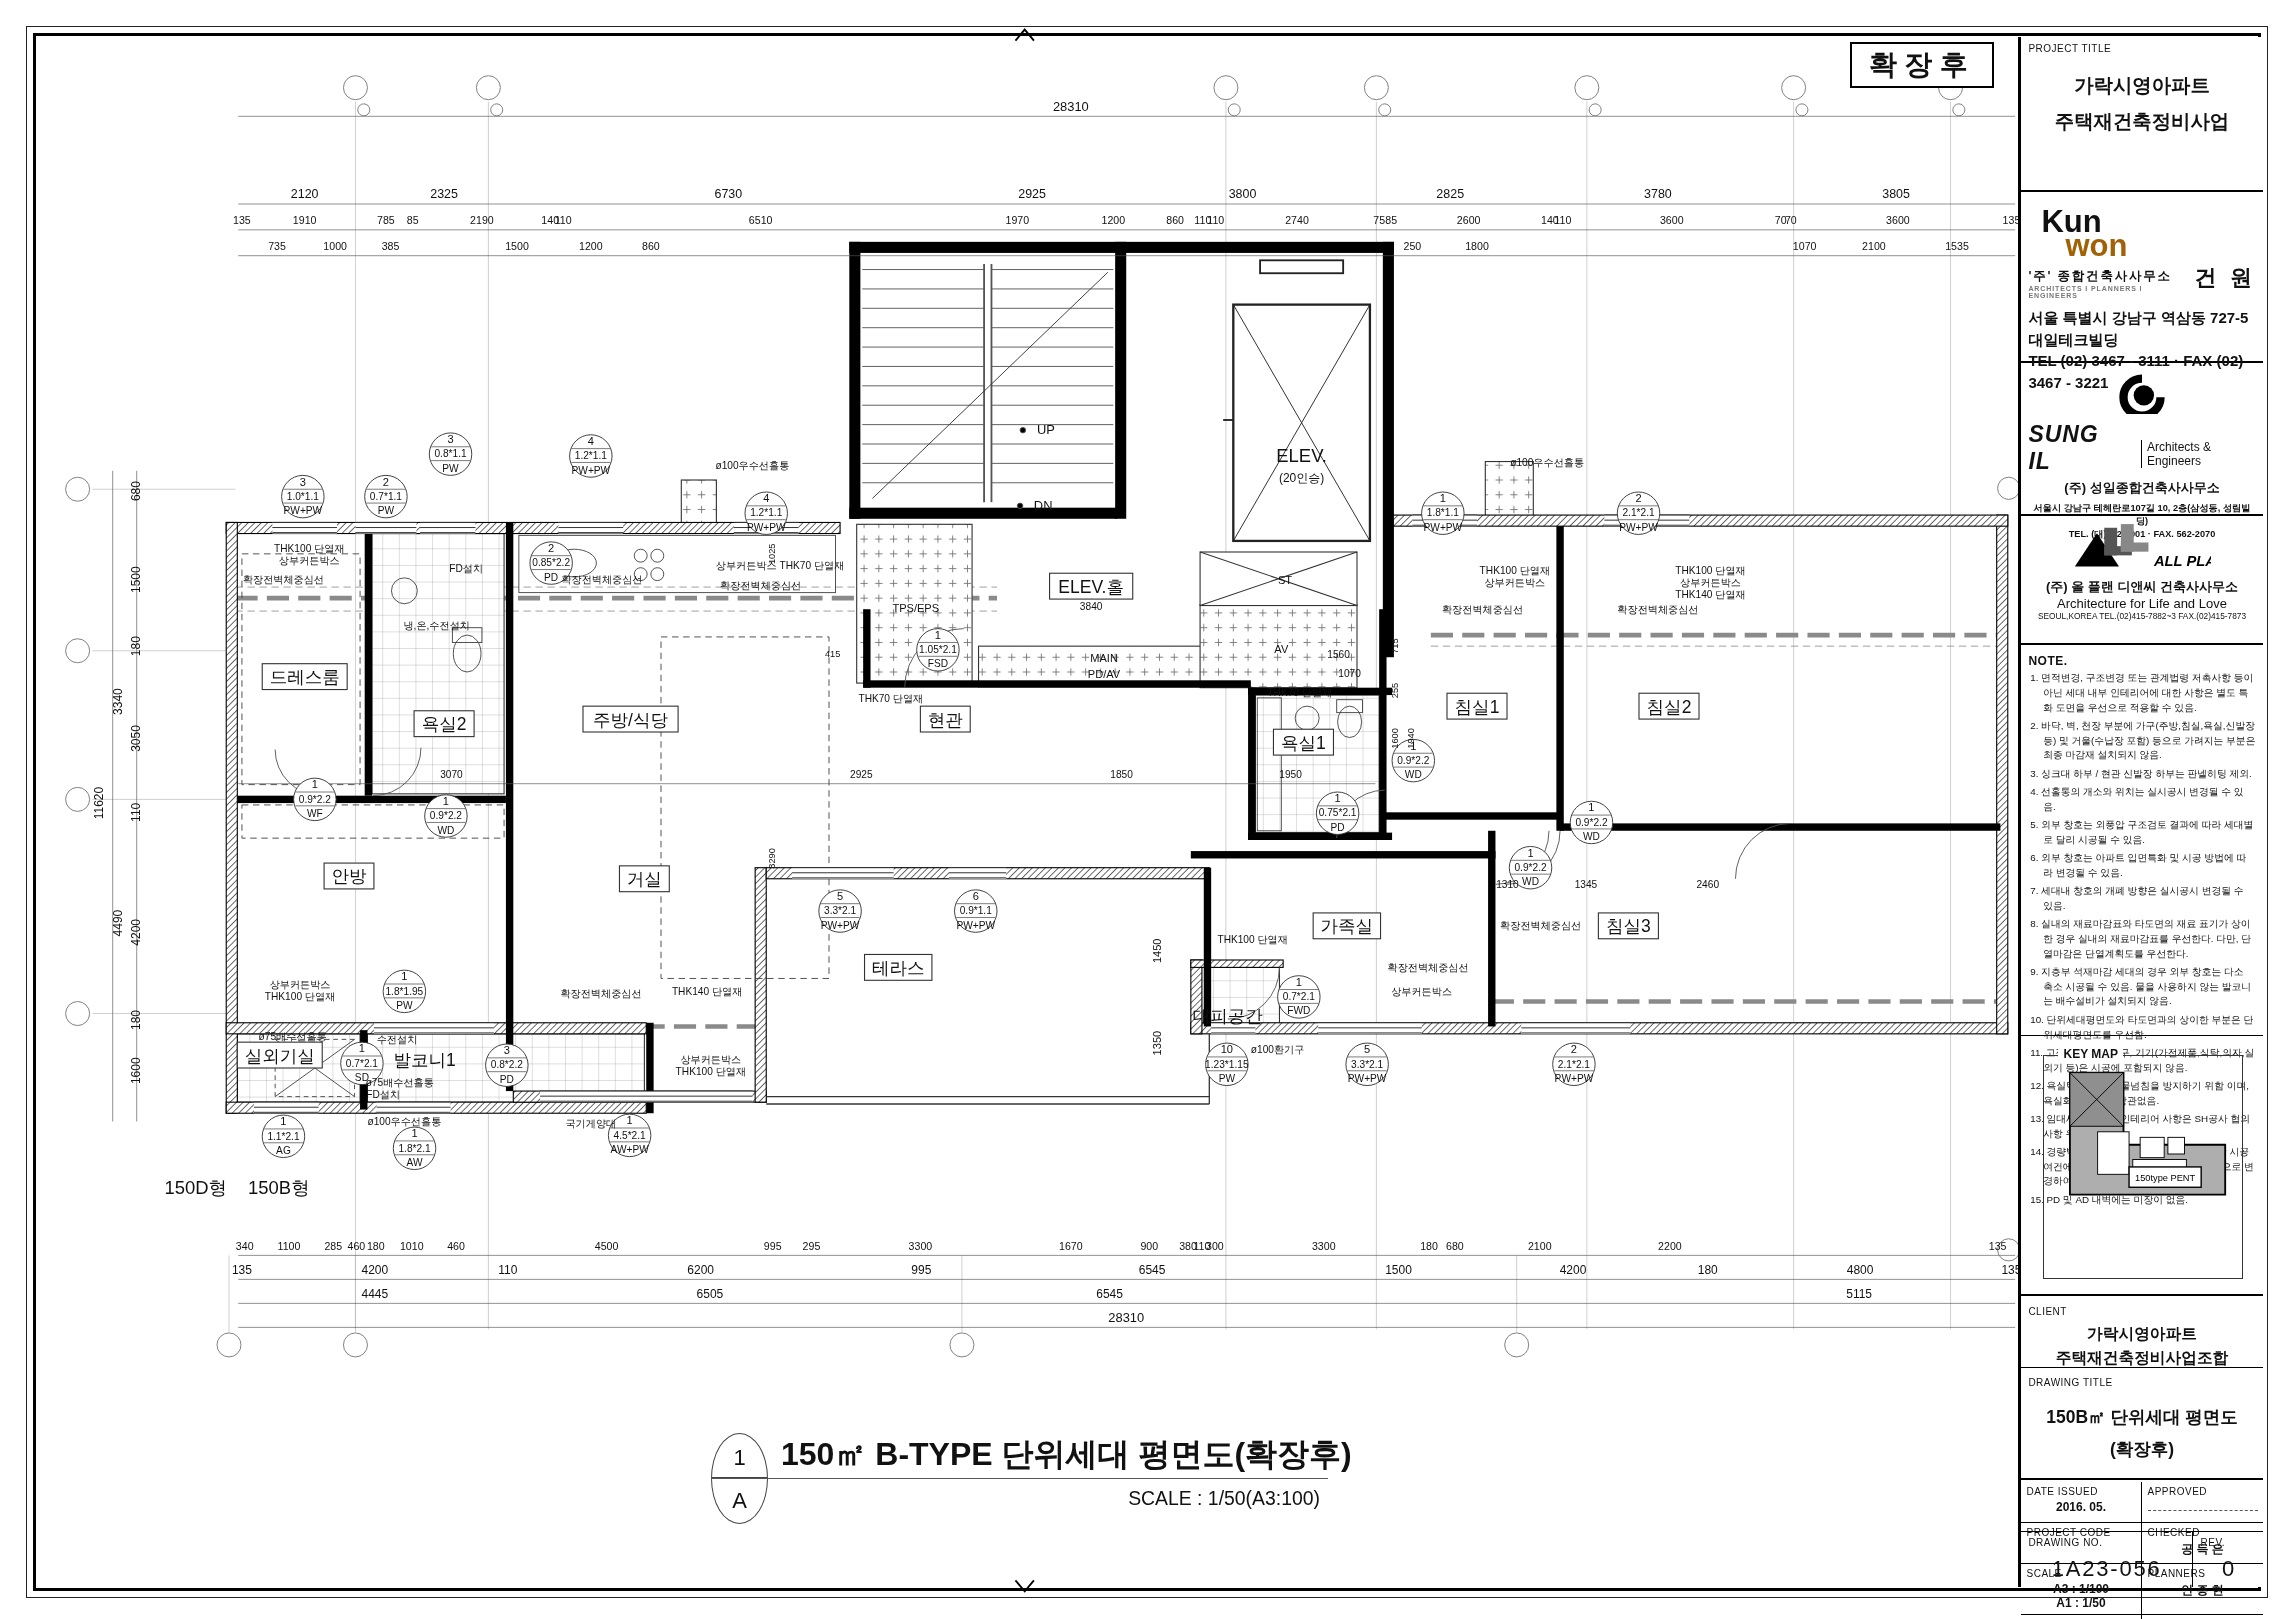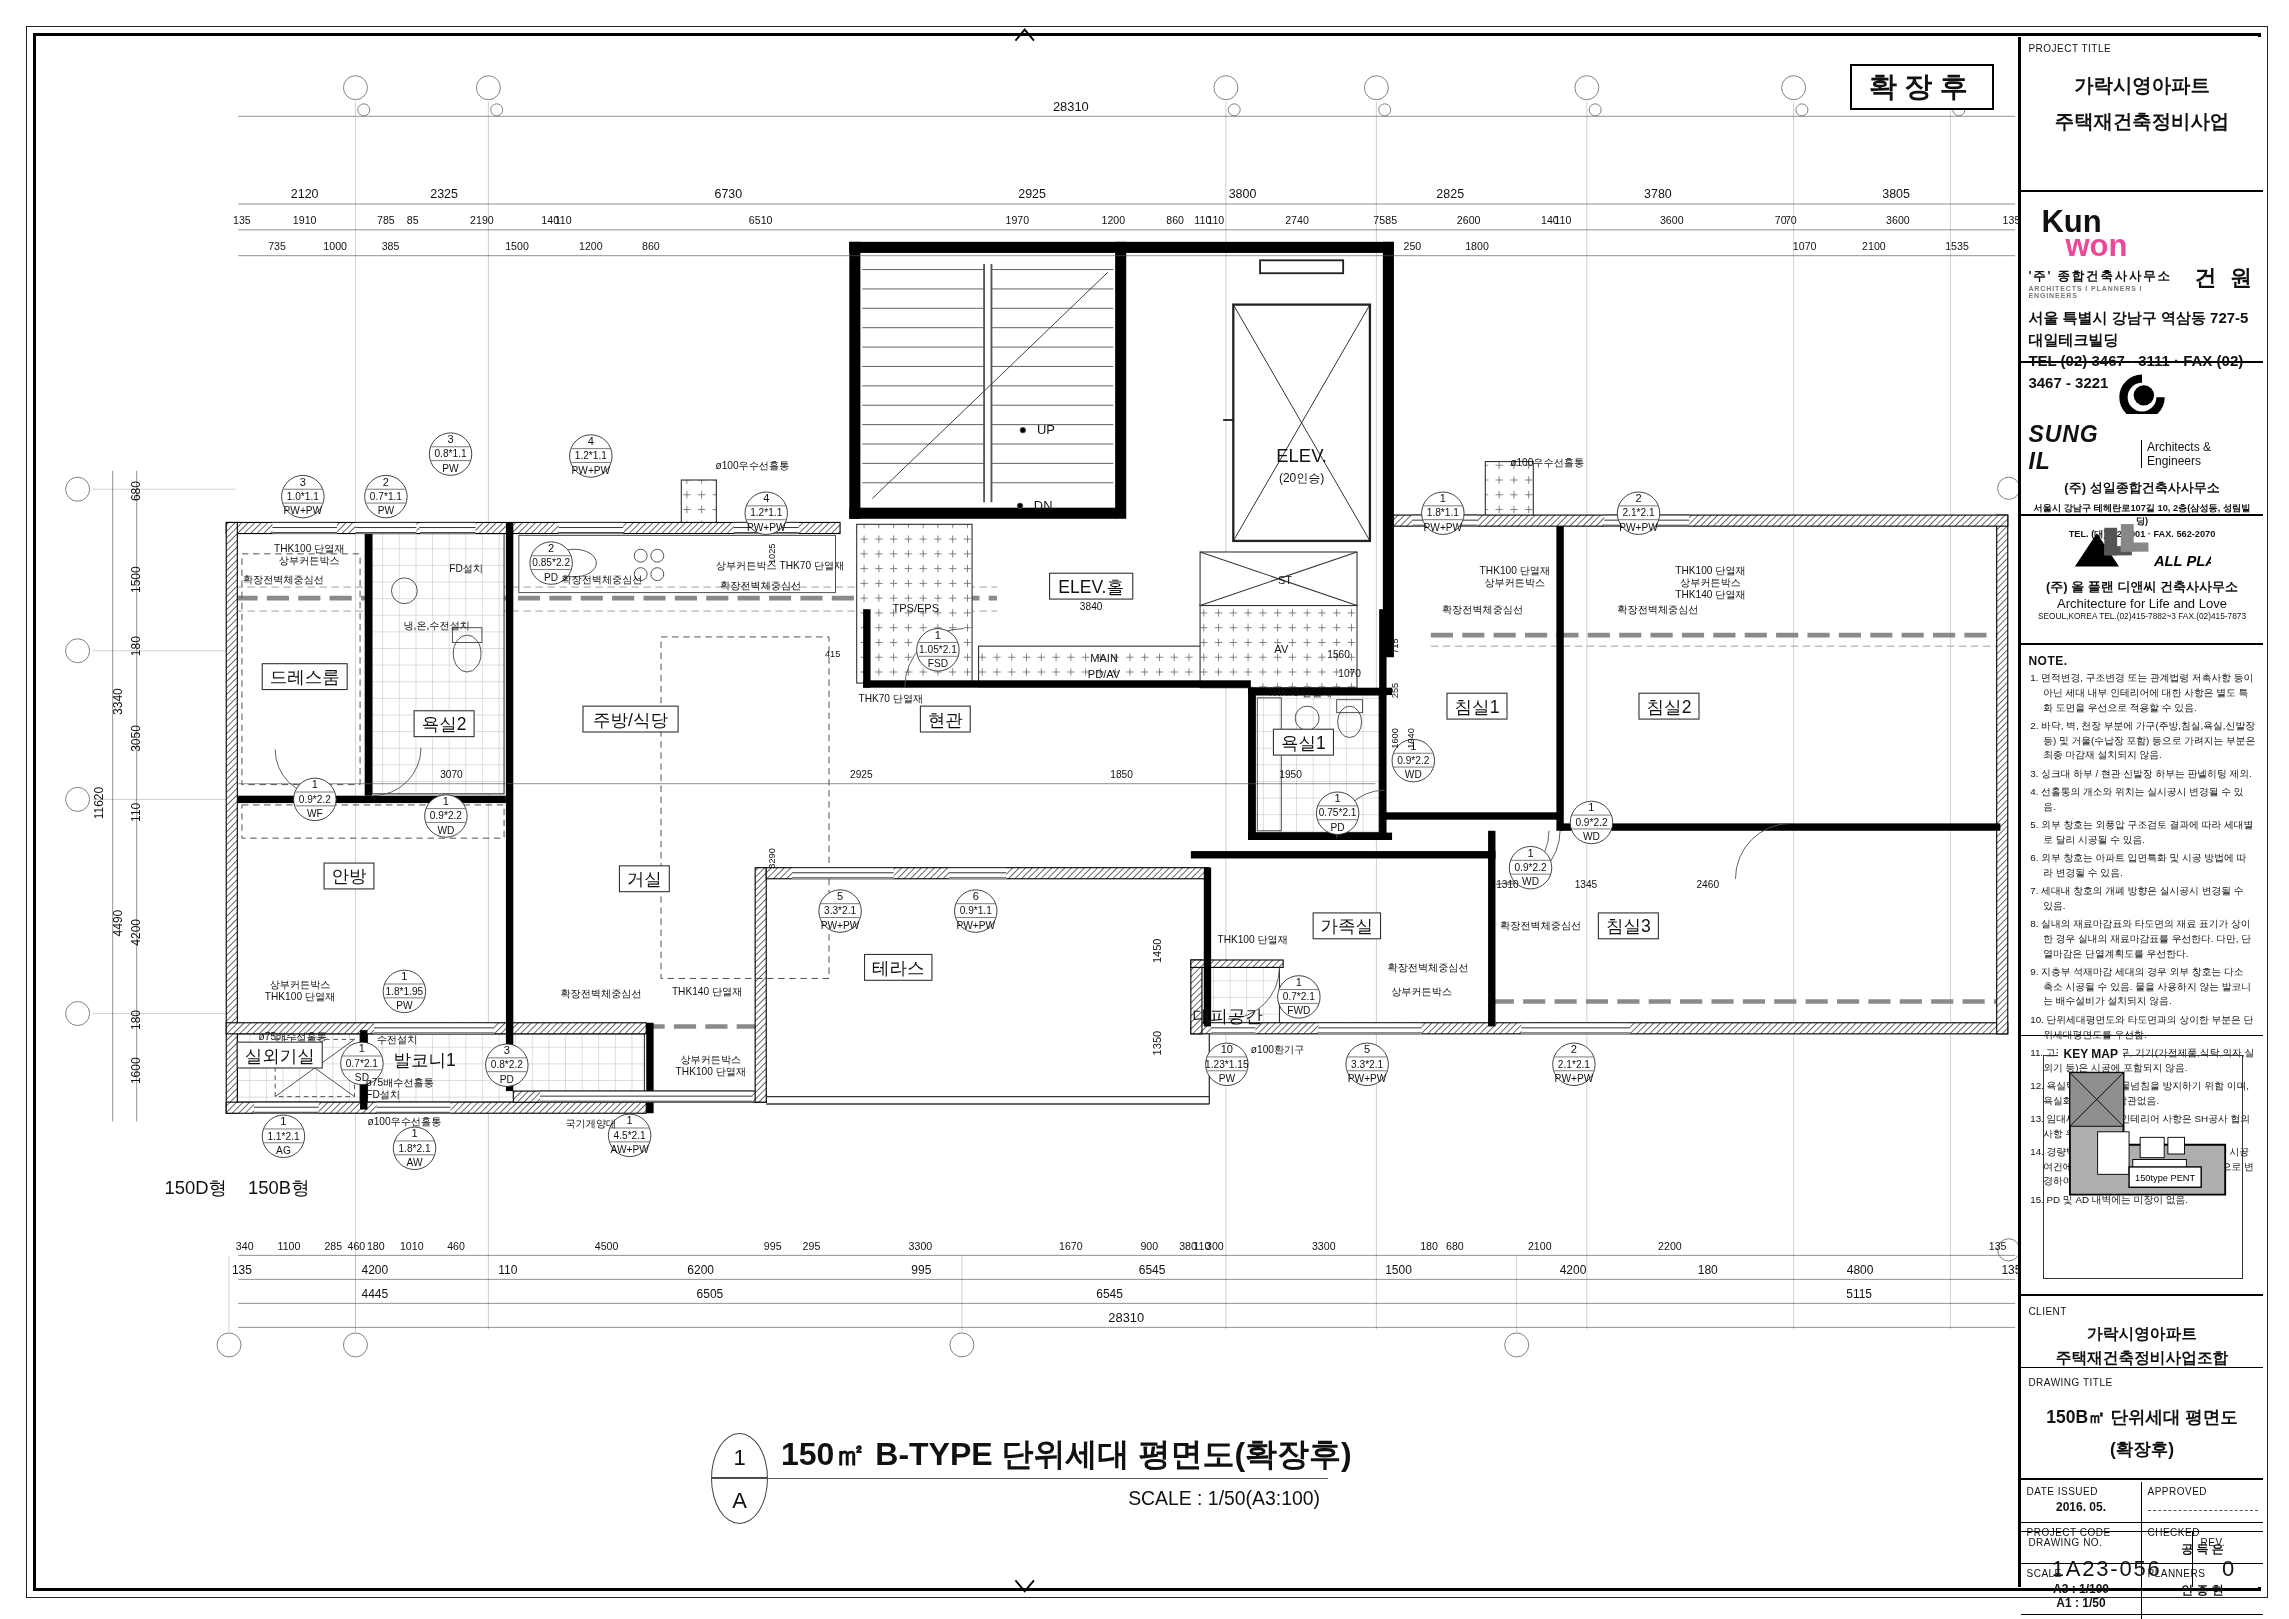--- a/index.html
+++ b/index.html
@@ -1,28 +1,28 @@
 <!DOCTYPE html>
 <html style="font-size:14.8px"><head>
 <meta charset="utf-8">
 <style>
   html,body{margin:0;padding:0;background:#e8e8e8;}
   .sheet{position:relative;width:2290px;height:1620px;background:#ffffff;
          font-family:"Liberation Sans","DejaVu Sans",sans-serif;color:#111;overflow:hidden;}
   .frame-outer{position:absolute;left:26px;top:26px;right:22px;bottom:22px;border:0.9px solid #222;}
   .frame-main{position:absolute;left:33px;top:33px;right:29.5px;bottom:29.5px;border:3.7px solid #000;}
-  .stamp{position:absolute;left:1850px;top:64px;width:140px;height:42px;border:2.8px solid #000;
+  .stamp{position:absolute;left:1850px;top:42px;width:140px;height:42px;border:2.8px solid #000;
          display:flex;align-items:center;justify-content:center;font-size:28px;font-weight:bold;letter-spacing:7.4px;background:#fff;}
   
   .panel{position:absolute;left:2018px;top:37px;width:242px;height:1550px;border-left:3.7px solid #000;background:#fff;}
   .sec{position:absolute;left:0;width:100%;box-sizing:border-box;border-bottom:2.8px solid #000;padding:5.5px 7.4px;}
   .lbl{font-size:10px;letter-spacing:0.5px;}
   .ptitle{margin-top:13px;text-align:center;font-size:19.4px;font-weight:bold;line-height:1.9;}
   .kw-line1{font-size:31px;font-weight:900;line-height:.8;margin-top:9.2px;margin-left:13px;}
-  .kw-gray{color:#ec4899;margin-left:24px;}
+  .kw-gray{color:#a16207;margin-left:24px;}
   .kw-firm{font-size:12.5px;font-weight:bold;margin-top:9.2px;letter-spacing:1.8px;}
   .kw-big{font-size:22px;font-weight:900;letter-spacing:3.7px;float:right;margin-top:-5.5px;}
   .kw-eng{font-size:7px;color:#777;letter-spacing:0.9px;}
   .addr{font-size:15px;font-weight:bold;margin-top:7.4px;line-height:1.45;}
   .si-row{display:flex;align-items:center;gap:23px;margin-top:3.7px;}
   .si-name{font-size:23px;font-weight:900;font-style:italic;letter-spacing:0.9px;}
   .si-sub{font-size:12px;border-left:1.8px solid #000;padding-left:5.5px;margin-top:12px;}
   .center{text-align:center;}
   .ap-name{font-size:13px;font-weight:bold;margin-top:3.7px;}
   .ap-eng{font-size:13px;}

